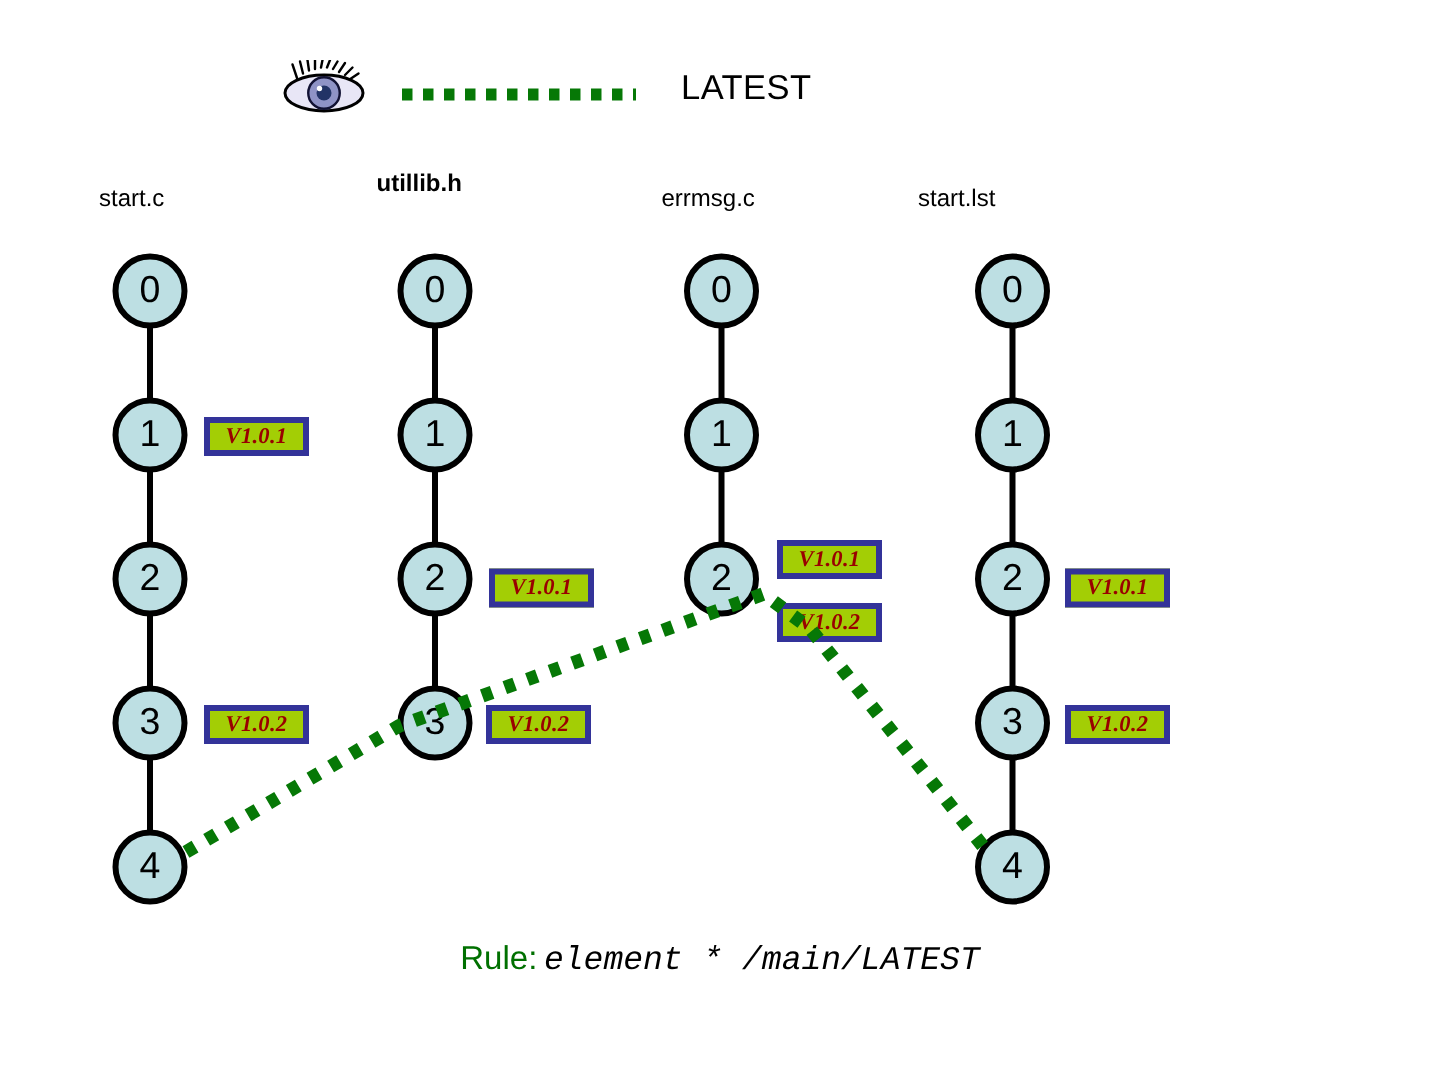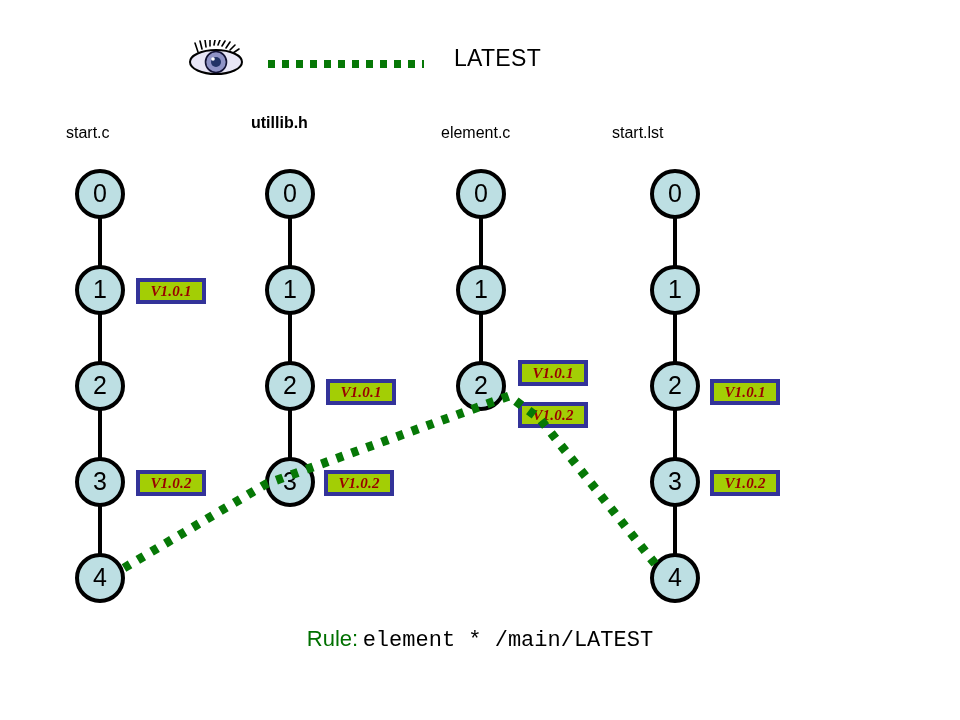--- a/index.html
+++ b/index.html
@@ -108,20 +108,21 @@
   }
   .rule-key {
     font-family: "Liberation Sans", sans-serif;
     font-size: 22px;
     color: #007000;
   }
   .rule-expr {
     font-family: "Liberation Mono", monospace;
     font-size: 22px;
     color: #000000;
+    font-style: italic;
   }
 
   svg.overlay {
     position: absolute;
     left: 0; top: 0;
     width: 960px;
     height: 720px;
     pointer-events: none;
   }
 </style>
@@ -195,21 +196,21 @@
         <span>1</span>
       </div>
       <div class="node" style="left: 265px; top: 361px;">
         <span>2</span>
       </div>
       <div class="node" style="left: 265px; top: 457px;">
         <span>3</span>
       </div>
       <div class="vlabel" style="left: 326px; top: 379px; width: 70px; height: 26px;">V1.0.1</div>
       <div class="vlabel" style="left: 324px; top: 470px; width: 70px; height: 26px;">V1.0.2</div>
-      <div class="col-head" style="left: 441px; top: 124px;">element.c</div>
+      <div class="col-head" style="left: 441px; top: 124px;">errmsg.c</div>
       <div class="branch-seg" style="left: 479px; top: 215px; height: 54px;"></div>
       <div class="branch-seg" style="left: 479px; top: 311px; height: 54px;"></div>
       <div class="node" style="left: 456px; top: 169px;">
         <span>0</span>
       </div>
       <div class="node" style="left: 456px; top: 265px;">
         <span>1</span>
       </div>
       <div class="node" style="left: 456px; top: 361px;">
         <span>2</span>

